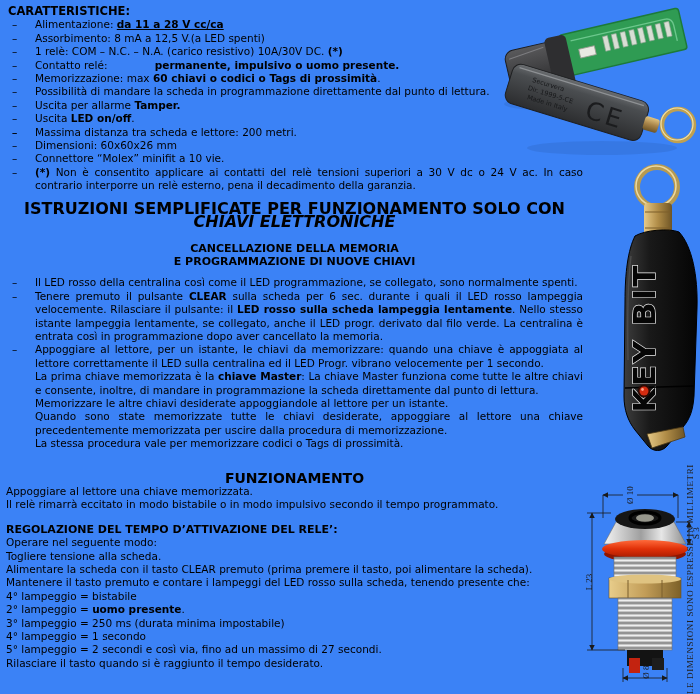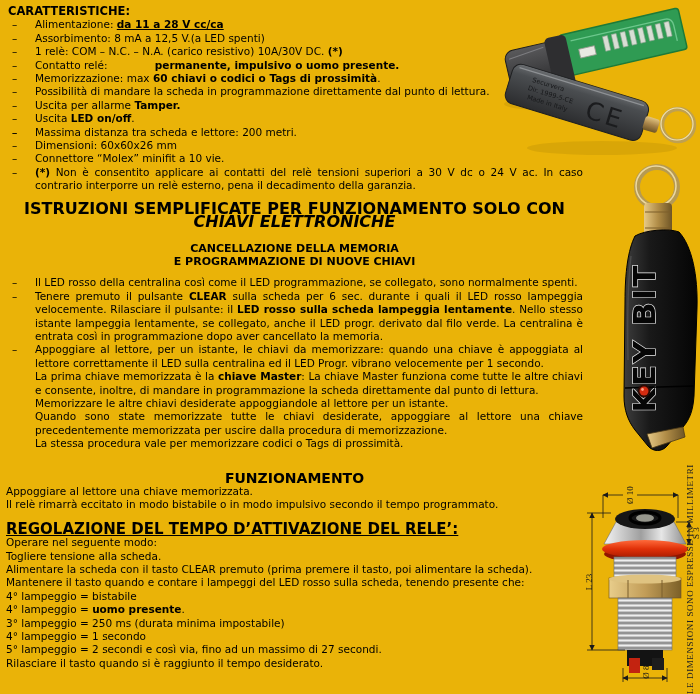--- a/index.html
+++ b/index.html
@@ -1,29 +1,29 @@
 <!DOCTYPE html>
 <html><head>
 <meta charset="utf-8">
 <style>
   html,body{margin:0;padding:0;background:#fff;}
-  .page{position:relative;width:700px;height:694px;background:#eab308;overflow:hidden;
+  .page{position:relative;width:700px;height:694px;background:#3b82f6;overflow:hidden;
         font-family:"DejaVu Sans","Liberation Sans",sans-serif;color:#000;}
   .text-col{position:absolute;left:6px;top:5px;width:577px;font-size:10.5px;line-height:13.4px;}
   .sec-title{font-weight:bold;font-size:11.5px;margin:0 0 0 2px;}
   ul.blist{list-style:none;margin:0;padding:0;}
   ul.blist li{position:relative;padding-left:29px;text-align:justify;}
   ul.blist .dash{position:absolute;left:6px;top:0;}
   ul.blist p{margin:0;text-align:justify;}
   .center-head{text-align:center;font-weight:bold;font-size:16px;margin-top:9px;}
   .mem-head{text-align:center;font-weight:bold;font-size:11px;margin-top:13px;line-height:13.4px;}
   ul.mem{margin-top:8px;}
   .fz-title{text-align:center;font-weight:bold;font-size:14px;margin-top:21px;}
   .plain p{margin:0;}
-  .reg-title{font-weight:bold;font-size:15px;margin-top:11px;text-decoration:underline;}
+  .reg-title{font-weight:bold;font-size:11px;margin-top:11px;}
   .photo{position:absolute;}
   .photo-keys{left:497px;top:2px;}
   .photo-keybit{left:595px;top:160px;}
   .photo-drawing{left:583px;top:482px;}
   .drawing-caption{position:absolute;left:685px;top:482px;width:15px;height:212px;
         writing-mode:vertical-rl;transform:rotate(180deg);
         font-family:"Liberation Serif","DejaVu Serif",serif;font-size:9px;letter-spacing:0.6px;
         color:#222;text-align:center;white-space:nowrap;}
   svg text{font-family:"DejaVu Sans","Liberation Sans",sans-serif;}
   svg .dimlabel{font-family:"Liberation Serif","DejaVu Serif",serif;font-size:9px;fill:#1a1a1a;}
@@ -78,23 +78,23 @@
     <div class="plain">
       <p>Appoggiare al lettore una chiave memorizzata.</p>
       <p>Il relè rimarrà eccitato in modo bistabile o in modo impulsivo secondo il tempo programmato.</p>
     </div>
 
     <div class="reg-title">REGOLAZIONE DEL TEMPO D’ATTIVAZIONE DEL RELE’:</div>
     <div class="plain">
       <p><span>Operare nel seguente modo:</span></p>
       <p><span>Togliere tensione alla scheda.</span></p>
       <p><span>Alimentare la scheda con il tasto CLEAR premuto (prima premere il tasto, poi alimentare la scheda).</span></p>
-      <p><span>Mantenere il tasto quando e contare i lampeggi del LED rosso sulla scheda, tenendo presente che:</span></p>
+      <p><span>Mantenere il tasto premuto e contare i lampeggi del LED rosso sulla scheda, tenendo presente che:</span></p>
       <p><span>4° lampeggio = bistabile</span></p>
-      <p><span>4° lampeggio = </span><span style="font-weight: bold;">uomo presente</span><span>.</span></p>
+      <p><span>2° lampeggio = </span><span style="font-weight: bold;">uomo presente</span><span>.</span></p>
       <p><span>3° lampeggio = 250 ms (durata minima impostabile)</span></p>
       <p><span>4° lampeggio = 1 secondo</span></p>
       <p><span>5° lampeggio = 2 secondi e così via, fino ad un massimo di 27 secondi.</span></p>
       <p><span>Rilasciare il tasto quando si è raggiunto il tempo desiderato.</span></p>
     </div>
   </div>
 
   <svg class="photo photo-keys" width="202" height="158" viewBox="0 0 202 158">
     <defs>
       <linearGradient id="holderG" x1="0" y1="0" x2="0" y2="1">

